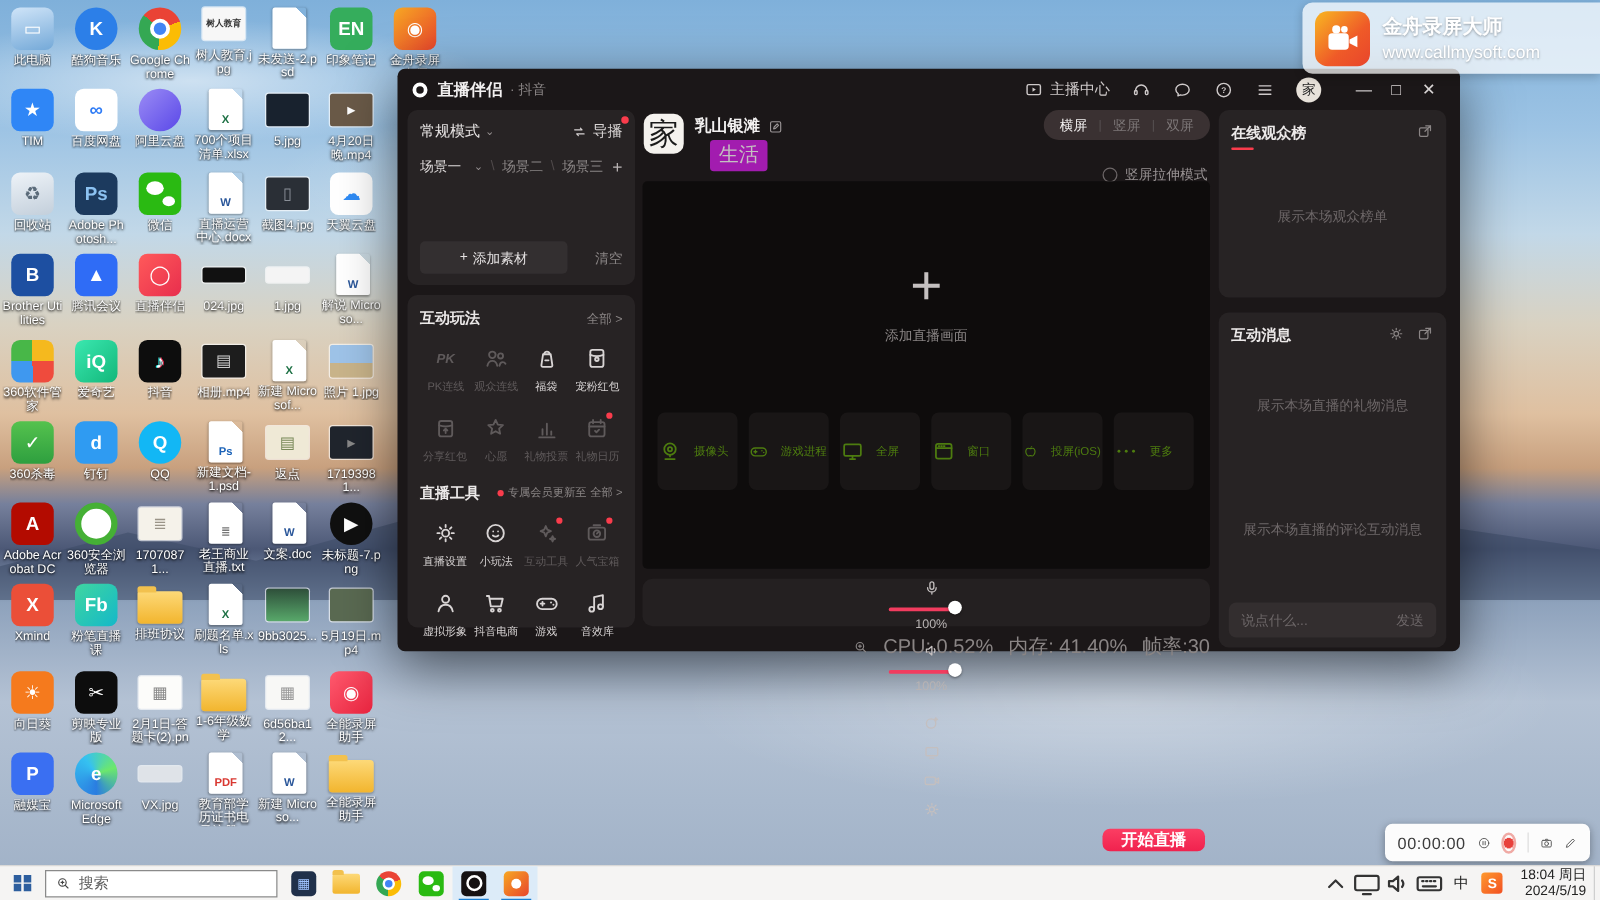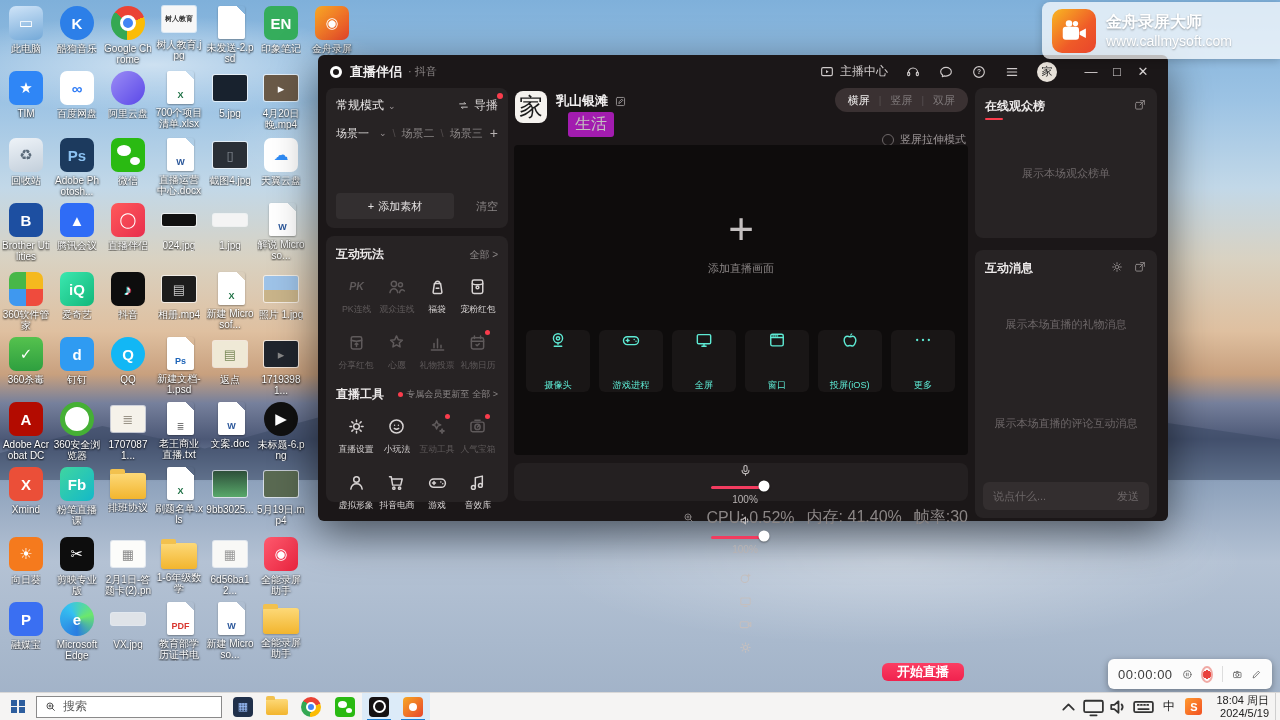--- a/index.html
+++ b/index.html
@@ -103,21 +103,21 @@
 .ori-sep { color:#565051; font-size:10px; }
 #stretch-row { position:absolute; right:2px; top:44px; display:flex; align-items:center; gap:6px; color:#989293; font-size:11px; }
 .radio { width:12px; height:12px; border:1px solid #6d6768; border-radius:50%; }
 
 
 #canvas { position:absolute; left:196px; top:90px; width:454px; height:310px; background:#0e0c0c; border-radius:4px; }
 .canvas-center { position:absolute; top:62px; left:0; right:0; text-align:center; }
 .plus { font-size:44px; font-weight:200; line-height:44px; color:#c4c0c0; }
 .add-label { margin-top:10px; font-size:11px; color:#8a8585; }
 #sources { position:absolute; top:185px; left:12px; display:flex; gap:9px; }
-.src { width:64px; height:62px; background:#191616; border-radius:6px; display:flex; flex-direction:column; align-items:center; justify-content:space-between; gap:8px; color:#5eead4; }
+.src { width:64px; height:62px; background:#191616; border-radius:6px; display:flex; flex-direction:row; align-items:center; justify-content:flex-start; gap:8px; color:#4d7c0f; }
 .src .svgicon { width:20px; height:20px; }
 .src-label { font-size:10px; transform:scale(.92); white-space:nowrap; }
 
 
 #ctrlbar { position:absolute; left:196px; top:408px; width:454px; height:38px; background:#242021; border-radius:8px; display:flex; align-items:center; padding:0 4px 0 12px; gap:8px;flex-direction:column; }
 .cb-ic { width:15px; height:15px; color:#c4bfbf; }
 .slider { width:68px; height:3px; background:#4a4445; border-radius:2px; position:relative; }
 .slider .fill { position:absolute; left:0; top:0; height:3px; width:78%; background:#f23c5f; border-radius:2px; }
 .slider .knob { position:absolute; left:78%; top:50%; transform:translate(-50%,-50%); width:11px; height:11px; background:#fff; border-radius:50%; box-shadow:0 1px 2px rgba(0,0,0,.4); }
 .pct { font-size:10px; color:#b8b3b3; }
@@ -488,21 +488,21 @@
       <div class="dcell" style="left: 257px; top: 337px;">
         <div class="dimg ic-image" style="background: rgb(32, 37, 45);">
           <span class="g" style="color: rgb(136, 136, 136);">▸</span>
         </div>
         <div class="dlabel">17193981...</div>
       </div>
       <div class="dcell" style="left: 257px; top: 402px;">
         <div class="dimg ic-app round" style="background: rgb(16, 16, 16);">
           <span class="g">▶</span>
         </div>
-        <div class="dlabel">未标题-6.png</div>
+        <div class="dlabel">未标题-7.png</div>
       </div>
       <div class="dcell" style="left: 257px; top: 467px;">
         <div class="dimg ic-image" style="background: rgb(90, 106, 82);"></div>
         <div class="dlabel">5月19日.mp4</div>
       </div>
       <div class="dcell" style="left: 257px; top: 537px;">
         <div class="dimg ic-app" style="background: linear-gradient(135deg, rgb(255, 90, 110), rgb(232, 36, 63));">
           <span class="g">◉</span>
         </div>
         <div class="dlabel">全能录屏助手</div>

